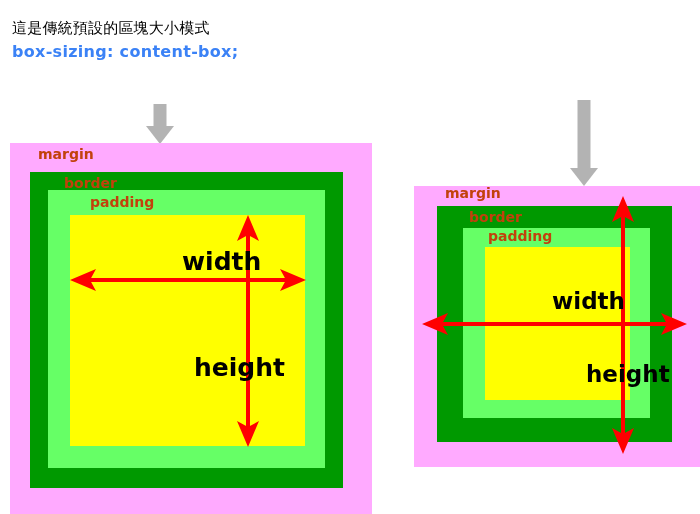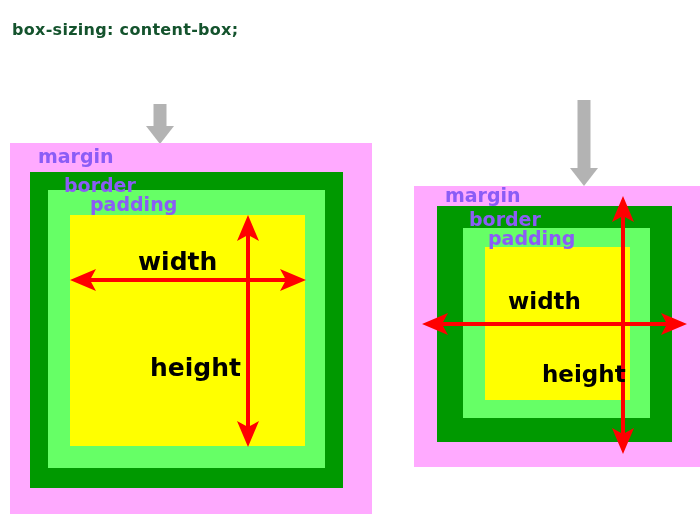--- a/index.html
+++ b/index.html
@@ -22,21 +22,21 @@
     color: #000000;
     white-space: nowrap;
   }
   .caption .line {
     display: block;
     font-size: 15px;
     letter-spacing: 0.2px;
   }
   .caption .line.code {
     font-weight: bold;
-    color: #14532d;
+    color: #3b82f6;
     font-size: 16px;
     letter-spacing: 0.3px;
   }
   #caption-left  { left: 12px;  top: 18px; }
   #caption-right { left: 414px; top: 18px; }
 
   
   .gray-arrow { position: absolute; }
   .gray-arrow .shaft {
     position: absolute;
@@ -69,45 +69,47 @@
     box-sizing: border-box;
   }
   .layer-margin  { background: #ffaaff; }
   .layer-border  { background: #009900; }
   .layer-padding { background: #66ff66; }
   .layer-content { background: #ffff00; }
 
   .layer-label {
     position: absolute;
     font-weight: bold;
-    color: #8b5cf6;
-    font-size: 19px;
+    color: #c2410c;
+    font-size: 14px;
     line-height: 1;
     white-space: nowrap;
     z-index: 6;
   }
 
   
   .measure { position: absolute; z-index: 5; }
   .measure svg { display: block; overflow: visible; }
   .measure-label {
     position: absolute;
     font-weight: bold;
     font-size: 25px;
     color: #000000;
     line-height: 1;
     white-space: nowrap;
     z-index: 7;
+    margin-left: 44px;
   }
   .measure-label.small { font-size: 23px; }
 </style>
 </head>
 <body>
 
 <div class="caption" id="caption-left">
+  <span class="line">這是傳統預設的區塊大小模式</span>
   <span class="line code">box-sizing: content-box;</span>
 </div>
 
 <div class="caption" id="caption-right">
 </div>
 
 <div class="gray-arrow" id="gray-arrow-left">
   <span class="shaft"></span>
   <span class="head"></span>
 </div>

